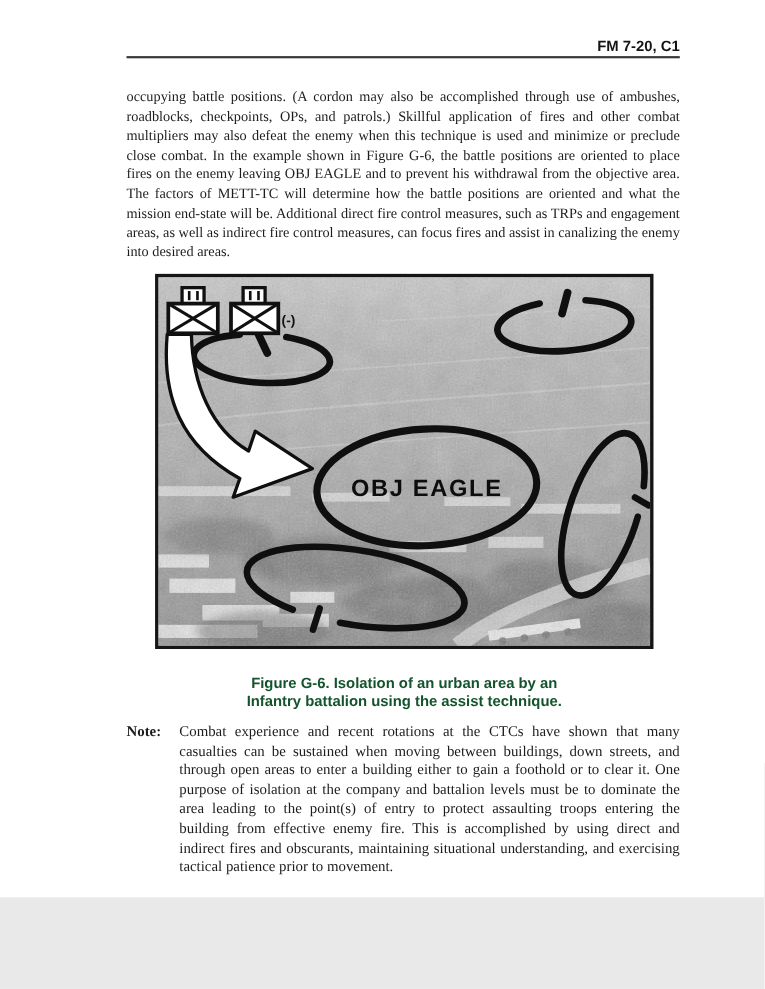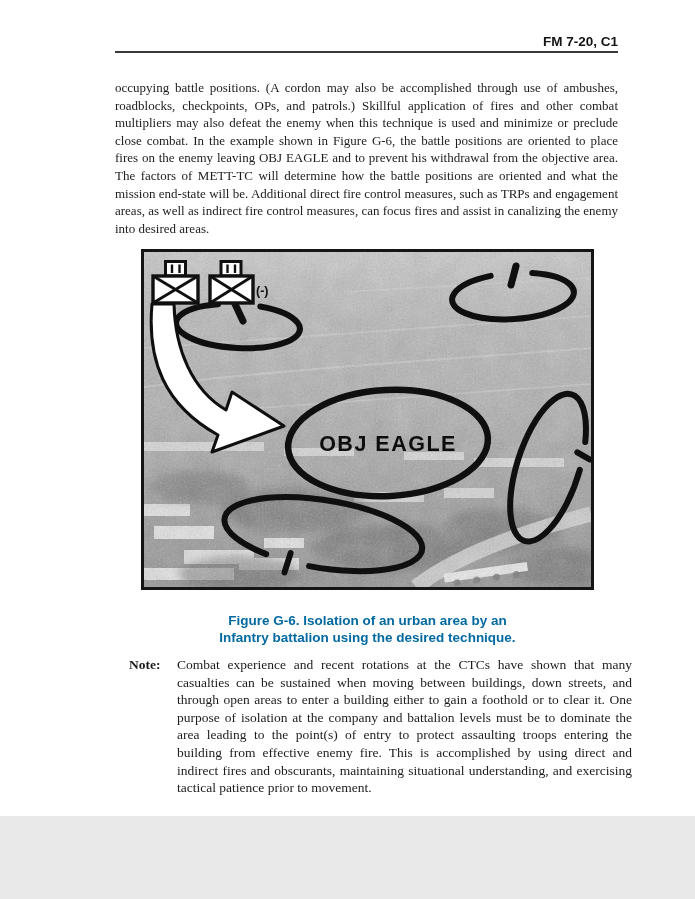--- a/index.html
+++ b/index.html
@@ -24,25 +24,25 @@
     font-size:13px; line-height:17.6px; text-align:justify;
   }
   .figure-box {
     position:absolute; left:141px; top:249px; width:453px; height:341px;
     box-sizing:border-box; border:3px solid #151515; background:#b0b0b0;
   }
   .figure-box svg { display:block; }
   .caption {
     position:absolute; left:141px; top:612px; width:453px; text-align:center;
     font-family:"Liberation Sans", sans-serif; font-weight:bold; font-size:13.5px;
-    line-height:17px; color:#0369a1;
+    line-height:17px; color:#14532d;
   }
   .note {
     position:absolute; left:115px; top:656px; width:503px; box-sizing:border-box;
-    padding-left:48px; font-size:13.5px; line-height:17.6px; text-align:justify;margin-left:14px;
+    padding-left:48px; font-size:13.5px; line-height:17.6px; text-align:justify;
   }
   .note-label { position:absolute; left:0; top:0; font-weight:bold; }
 </style>
 </head>
 <body>
 
 <div class="page">
 
   <div class="doc-code">FM 7-20, C1</div>
   <div class="rule" id="header-rule"></div>
@@ -154,21 +154,21 @@
         <line x1="109" y1="24" x2="66" y2="51" stroke-width="2.8"></line>
       </g>
       <text x="112" y="43" font-family="Liberation Sans, sans-serif" font-size="12.5" font-weight="bold" fill="#101010">(-)</text>
 
       <text x="244" y="199" text-anchor="middle" font-family="Liberation Sans, sans-serif" font-size="21.5" font-weight="bold" letter-spacing="1.5" fill="#0d0d0d">OBJ EAGLE</text>
     </svg>
   </div>
 
   <div class="caption">
     <div>Figure G-6. Isolation of an urban area by an</div>
-    <div>Infantry battalion using the desired technique.</div>
+    <div>Infantry battalion using the assist technique.</div>
   </div>
 
   <div class="note">
     <span class="note-label">Note:</span>
     <span>Combat experience and recent rotations at the CTCs have shown that many casualties can be sustained when moving between buildings, down streets, and through open areas to enter a building either to gain a foothold or to clear it. One purpose of isolation at the company and battalion levels must be to dominate the area leading to the point(s) of entry to protect assaulting troops entering the building from effective enemy fire. This is accomplished by using direct and indirect fires and obscurants, maintaining situational understanding, and exercising tactical patience prior to movement.</span>
   </div>
 
   <div class="rule" id="footer-rule"></div>
   <div class="page-number">G-21</div>
 

